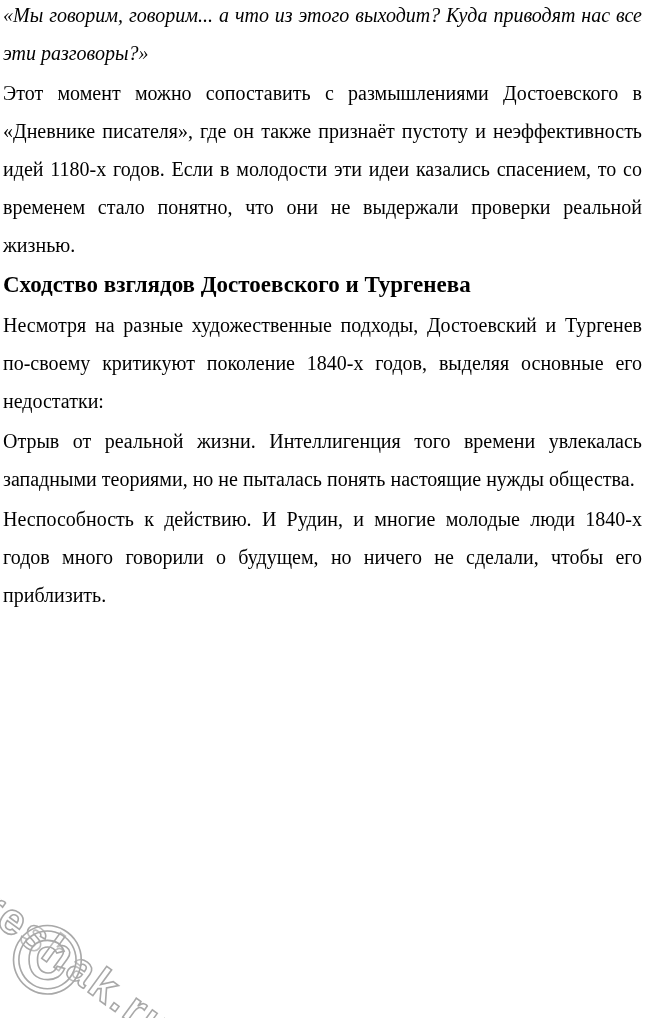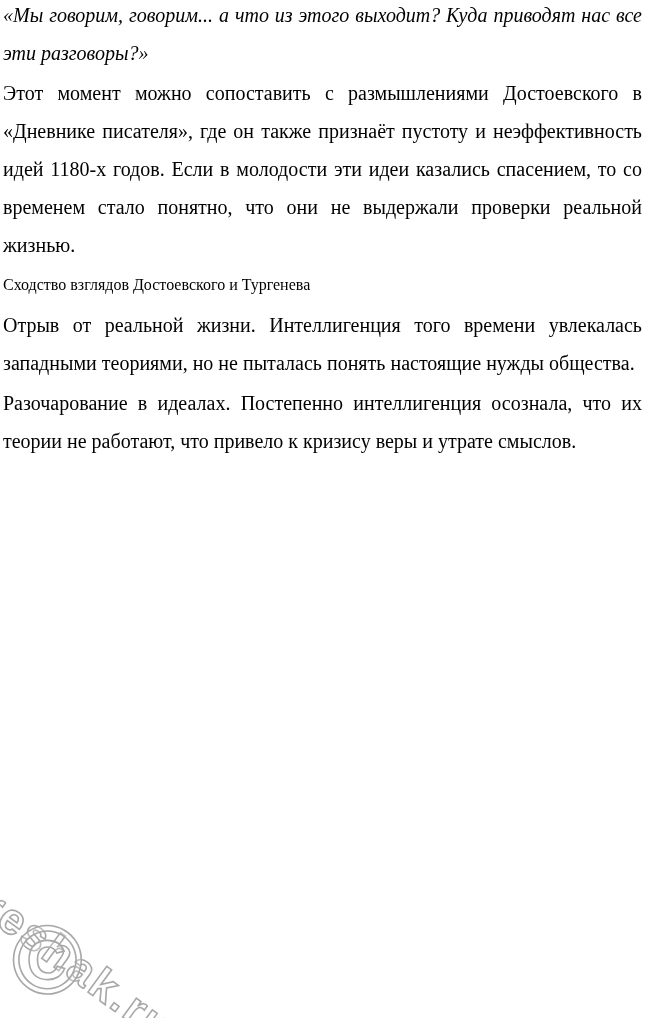--- a/index.html
+++ b/index.html
@@ -25,22 +25,22 @@
     text-align: justify;
   }
   .doc p, .doc h2 {
     margin: 0 0 2px 0;
     padding: 0;
   }
   .doc p.quote {
     font-style: italic;
   }
   .doc h2 {
-    font-size: 16px;
-    font-weight: normal;
+    font-size: 23px;
+    font-weight: bold;
     text-align: left;
   }
   
   .watermark-layer {
     position: absolute;
     left: 0;
     top: 0;
     width: 646px;
     height: 1018px;
     z-index: 2;
@@ -80,21 +80,22 @@
   <span class="wm-copyright">©</span>
 </div>
 
 <div class="doc">
   <p class="quote">«Мы говорим, говорим... а что из этого выходит? Куда приводят нас все эти разговоры?»</p>
 
   <p>Этот момент можно сопоставить с размышлениями Достоевского в «Дневнике писателя», где он также признаёт пустоту и неэффективность идей 1180-х годов. Если в молодости эти идеи казались спасением, то со временем стало понятно, что они не выдержали проверки реальной жизнью.</p>
 
   <h2>Сходство взглядов Достоевского и Тургенева</h2>
 
+  <p>Несмотря на разные художественные подходы, Достоевский и Тургенев по-своему критикуют поколение 1840-х годов, выделяя основные его недостатки:</p>
 
   <p>Отрыв от реальной жизни. Интеллигенция того времени увлекалась западными теориями, но не пыталась понять настоящие нужды общества.</p>
 
+  <p>Неспособность к действию. И Рудин, и многие молодые люди 1840-х годов много говорили о будущем, но ничего не сделали, чтобы его приблизить.</p>
 
-  <p>Разочарование в идеалах. Постепенно интеллигенция осознала, что их теории не работают, что привело к кризису веры и утрате смыслов.</p>
 
 
 
 </div>
 
 </body></html>

